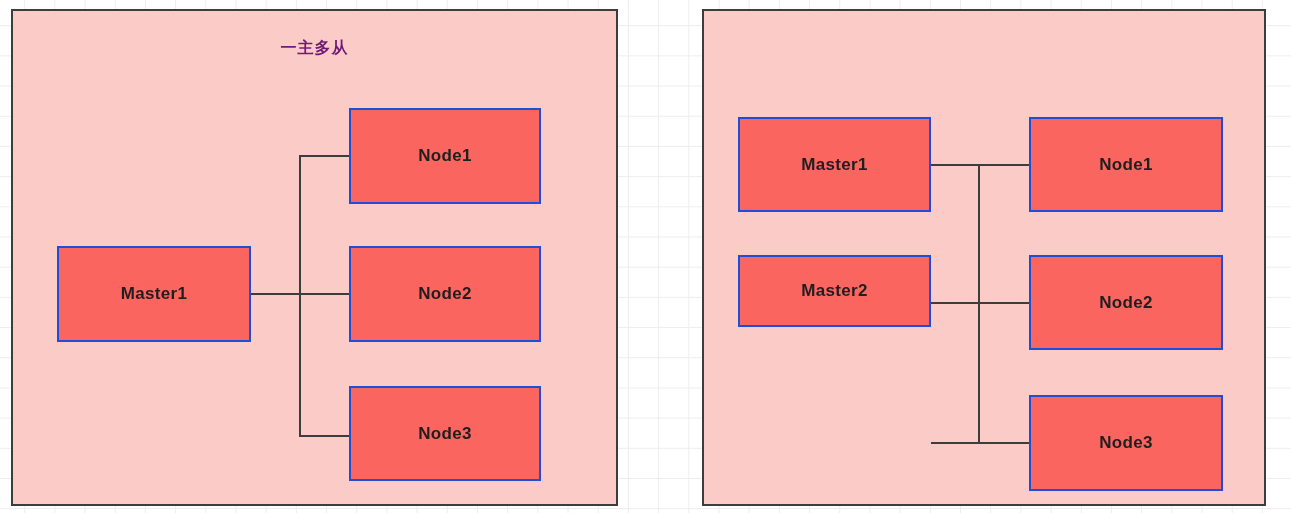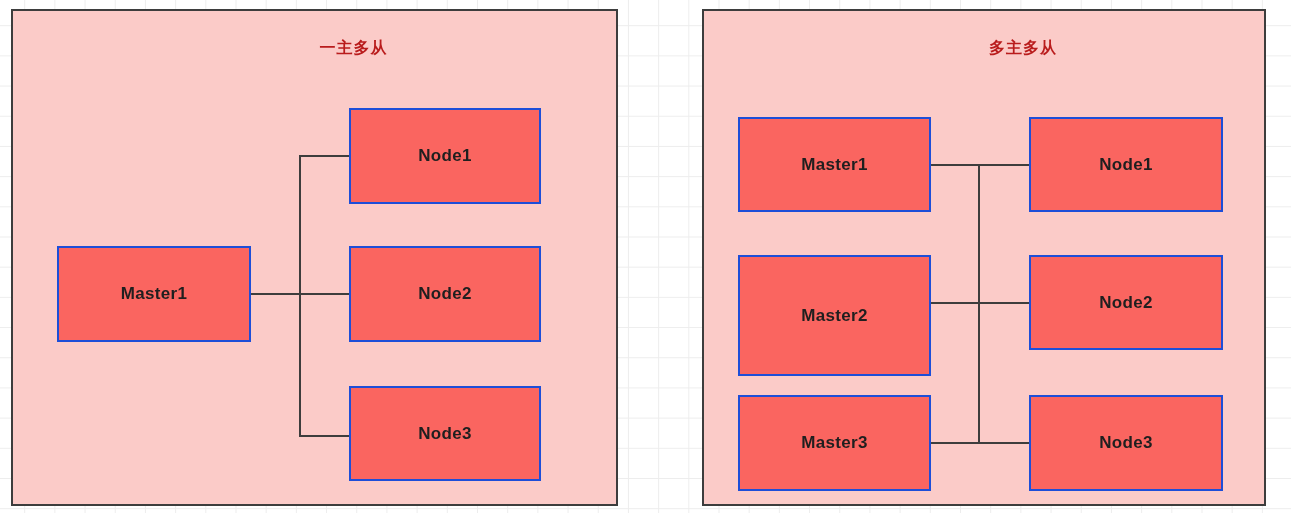--- a/index.html
+++ b/index.html
@@ -38,23 +38,22 @@
   #panel-multi-master  { left: 702px; top: 9px; width: 564px; height: 497px; }
 
   .panel-title {
     position: absolute;
     top: 27px;
     left: 0;
     width: 100%;
     text-align: center;
     font-size: 16px;
     font-weight: bold;
-    color: #b91c1c;
+    color: #701a75;
     letter-spacing: 1px;
-    margin-left: 39px;
   }
 
   
   .node-box {
     position: absolute;
     background-color: #fa6560;
     border: 2px solid #1d4ed8;
     box-sizing: border-box;
     display: flex;
     align-items: center;
@@ -102,39 +101,35 @@
 
     <div class="connector h" style="left:238px; top:282px; width:50px;"></div>
     <div class="connector v" style="left:286px; top:144px; height:282px;"></div>
     <div class="connector h" style="left:286px; top:144px; width:50px;"></div>
     <div class="connector h" style="left:286px; top:282px; width:50px;"></div>
     <div class="connector h" style="left:286px; top:424px; width:50px;"></div>
   </div>
 
   <div class="panel" id="panel-multi-master">
 
-    <div class="panel-title">多主多从</div>
 
     <div class="node-box" id="mm-master1" style="left:34px; top:106px; width:193px; height:95px;">
       <span class="node-label">Master1</span>
     </div>
     <div class="node-box" id="mm-node1" style="left:325px; top:106px; width:194px; height:95px;">
       <span class="node-label">Node1</span>
     </div>
 
-    <div class="node-box" id="mm-master2" style="left:34px; top:244px; width:193px; height:121px;">
+    <div class="node-box" id="mm-master2" style="left:34px; top:244px; width:193px; height:72px;">
       <span class="node-label">Master2</span>
     </div>
     <div class="node-box" id="mm-node2" style="left:325px; top:244px; width:194px; height:95px;">
       <span class="node-label">Node2</span>
     </div>
 
-    <div class="node-box" id="mm-master3" style="left:34px; top:384px; width:193px; height:96px;">
-      <span class="node-label">Master3</span>
-    </div>
     <div class="node-box" id="mm-node3" style="left:325px; top:384px; width:194px; height:96px;">
       <span class="node-label">Node3</span>
     </div>
 
     <div class="connector h" style="left:227px; top:153px; width:98px;"></div>
     <div class="connector h" style="left:227px; top:291px; width:98px;"></div>
     <div class="connector h" style="left:227px; top:431px; width:98px;"></div>
     <div class="connector v" style="left:274px; top:153px; height:280px;"></div>
   </div>
 

